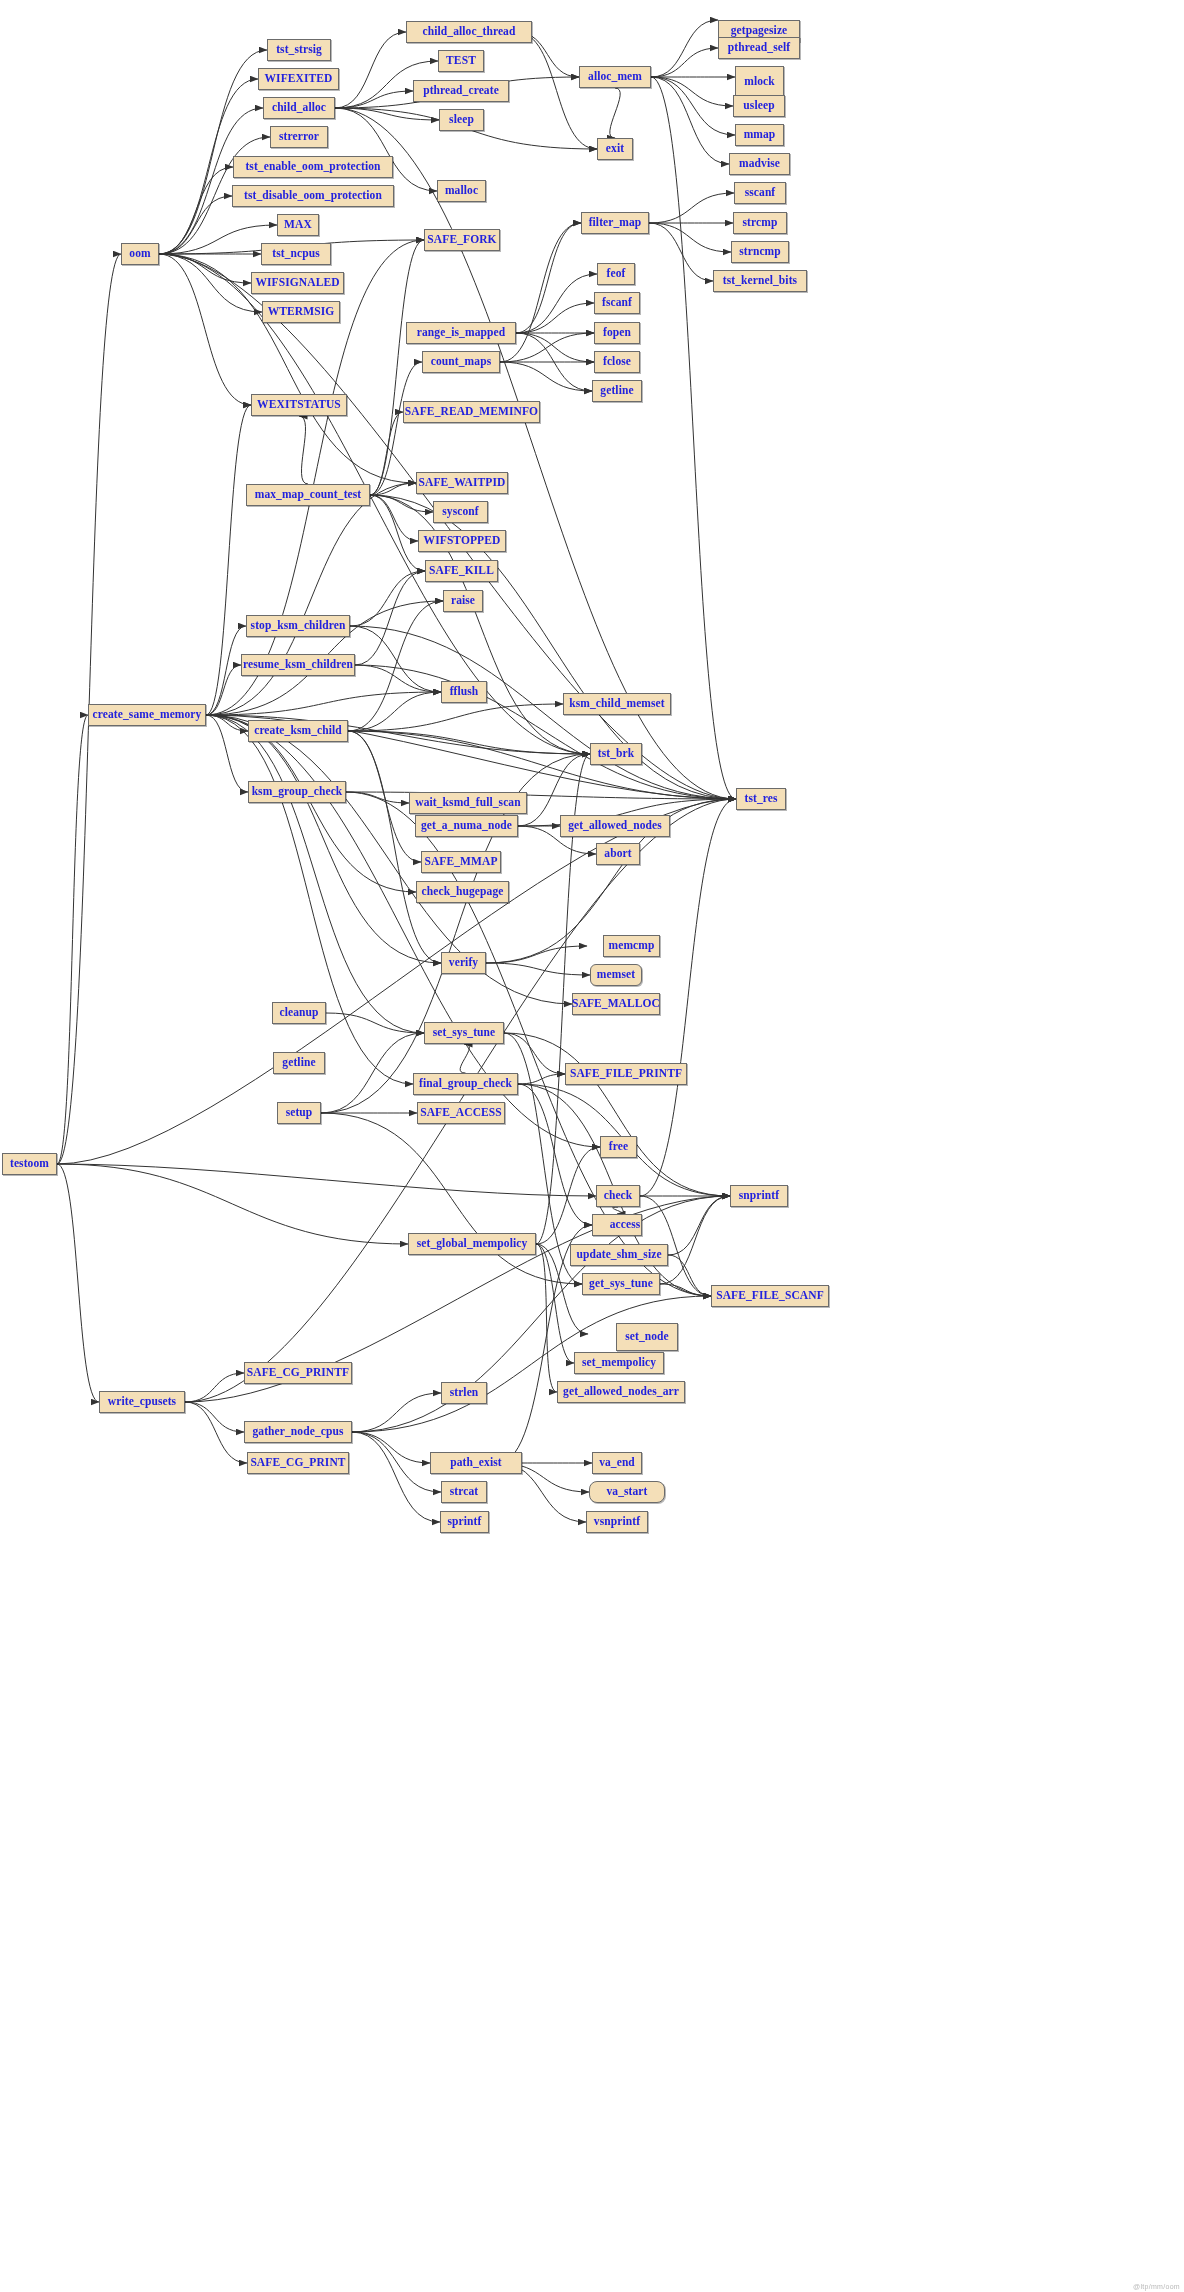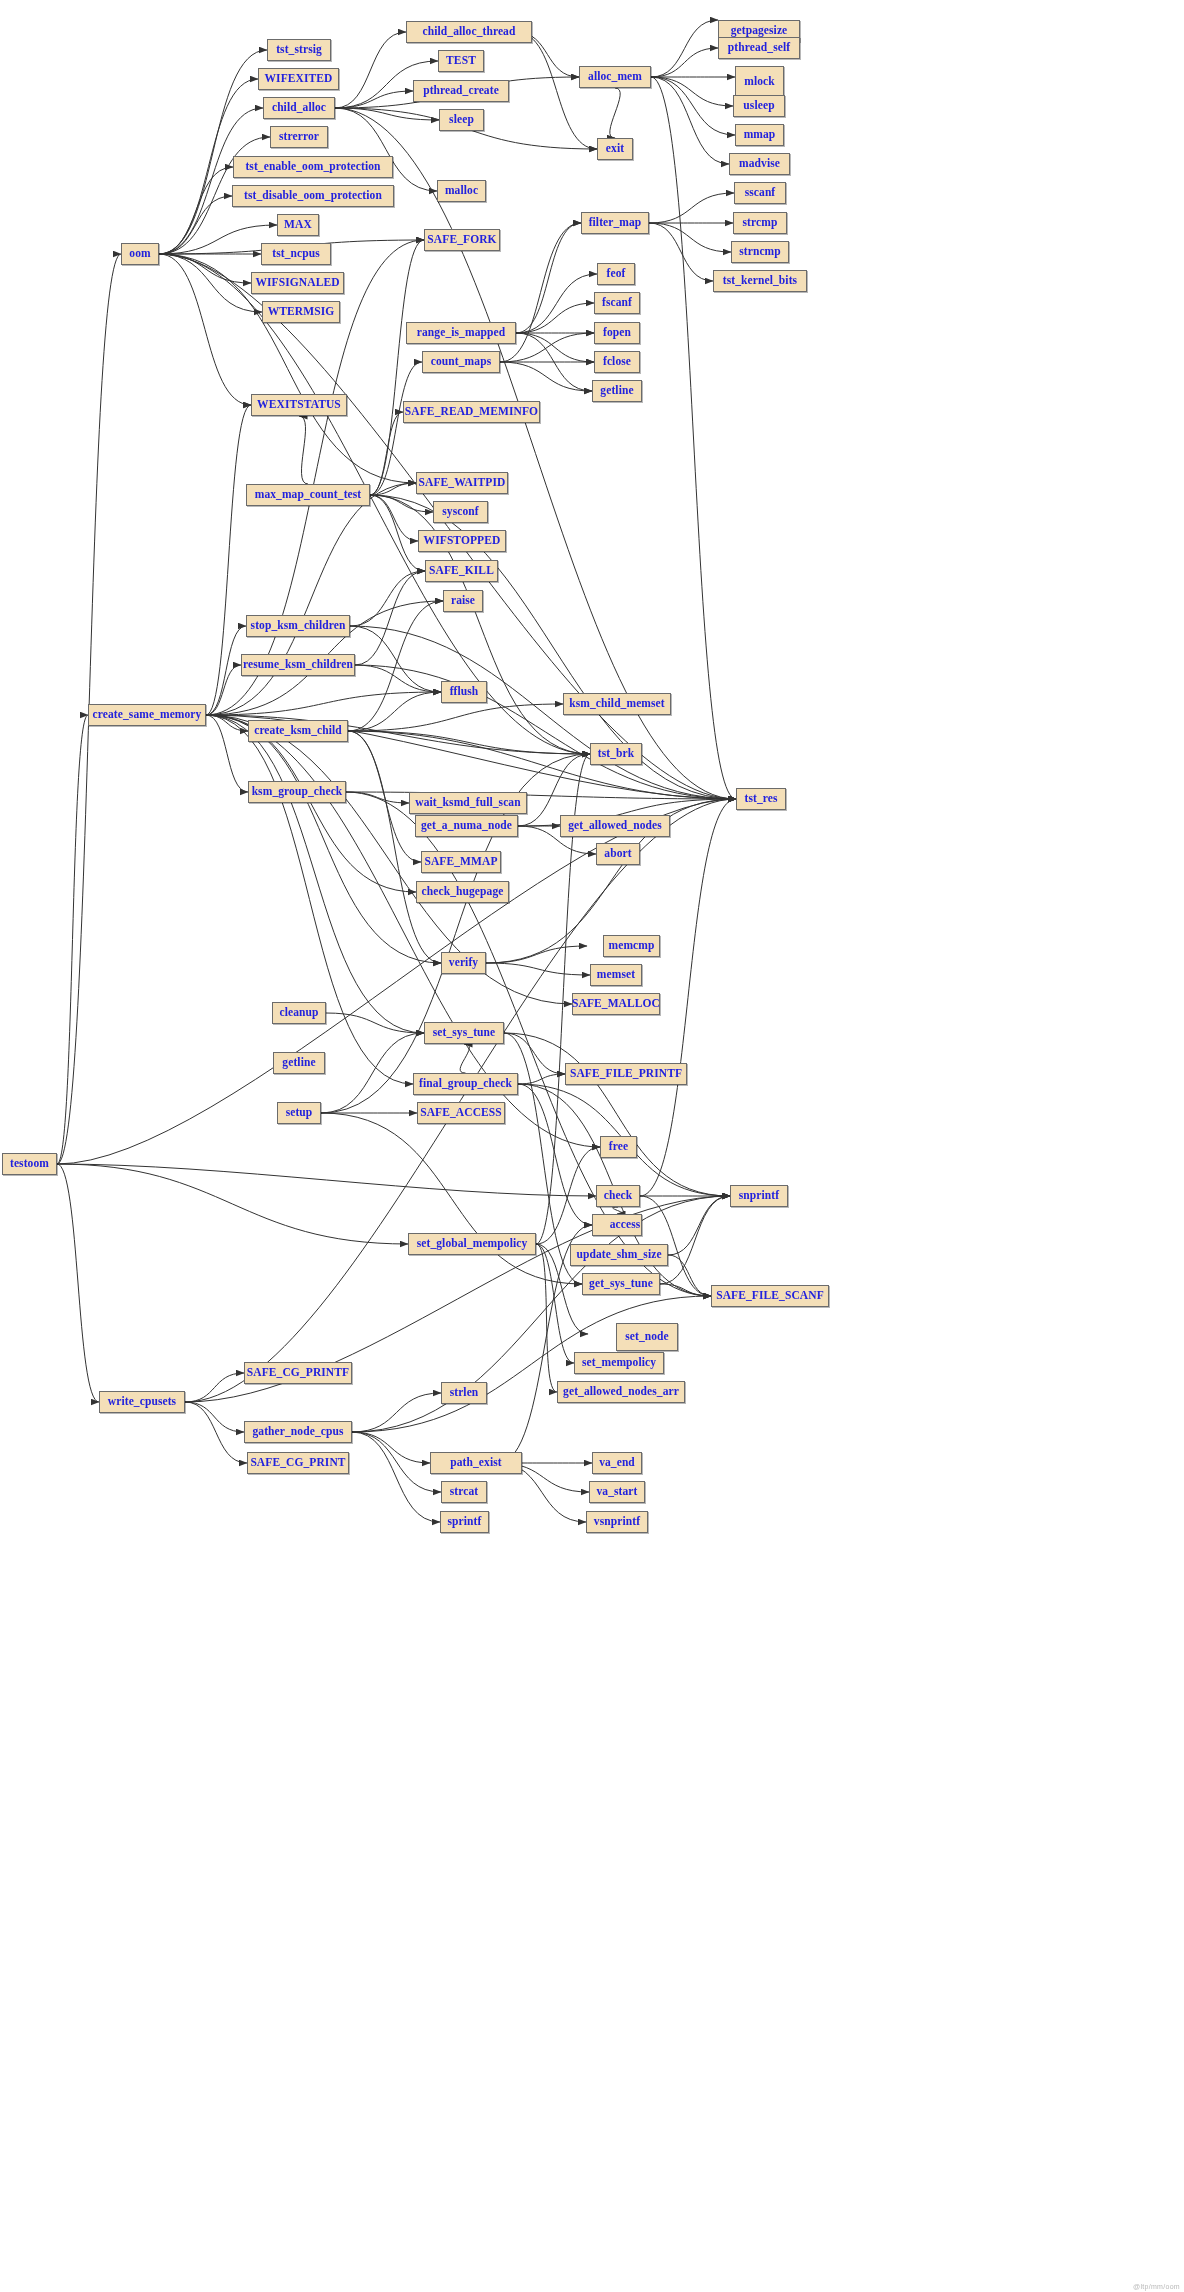--- a/index.html
+++ b/index.html
@@ -260,21 +260,21 @@
       <div class="node" style="left: 736px; top: 788px; width: 50px; height: 22px;">tst_res</div>
       <div class="node" style="left: 248px; top: 781px; width: 98px; height: 22px;">ksm_group_check</div>
       <div class="node" style="left: 409px; top: 792px; width: 118px; height: 22px;">wait_ksmd_full_scan</div>
       <div class="node" style="left: 415px; top: 815px; width: 103px; height: 22px;">get_a_numa_node</div>
       <div class="node" style="left: 560px; top: 815px; width: 110px; height: 22px;">get_allowed_nodes</div>
       <div class="node" style="left: 596px; top: 843px; width: 44px; height: 22px;">abort</div>
       <div class="node" style="left: 421px; top: 851px; width: 80px; height: 22px;">SAFE_MMAP</div>
       <div class="node" style="left: 416px; top: 881px; width: 93px; height: 22px;">check_hugepage</div>
       <div class="node" style="left: 441px; top: 952px; width: 45px; height: 22px;">verify</div>
       <div class="node" style="left: 587px; top: 935px; width: 57px; height: 22px; margin-left: 16px;">memcmp</div>
-      <div class="node" style="left: 590px; top: 964px; width: 52px; height: 22px;">memset</div>
+      <div class="node" style="left: 590px; top: 964px; width: 52px; height: 22px; border-radius: 6px;">memset</div>
       <div class="node" style="left: 572px; top: 993px; width: 88px; height: 22px;">SAFE_MALLOC</div>
       <div class="node" style="left: 272px; top: 1002px; width: 54px; height: 22px;">cleanup</div>
       <div class="node" style="left: 424px; top: 1022px; width: 80px; height: 22px;">set_sys_tune</div>
       <div class="node" style="left: 273px; top: 1052px; width: 52px; height: 22px;">getline</div>
       <div class="node" style="left: 565px; top: 1063px; width: 122px; height: 22px;">SAFE_FILE_PRINTF</div>
       <div class="node" style="left: 413px; top: 1073px; width: 105px; height: 22px;">final_group_check</div>
       <div class="node" style="left: 277px; top: 1102px; width: 44px; height: 22px;">setup</div>
       <div class="node" style="left: 417px; top: 1102px; width: 88px; height: 22px;">SAFE_ACCESS</div>
       <div class="node" style="left: 600px; top: 1136px; width: 37px; height: 22px;">free</div>
       <div class="node" style="left: 2px; top: 1153px; width: 55px; height: 22px;">testoom</div>
@@ -289,18 +289,18 @@
       <div class="node" style="left: 574px; top: 1352px; width: 90px; height: 22px;">set_mempolicy</div>
       <div class="node" style="left: 557px; top: 1381px; width: 128px; height: 22px;">get_allowed_nodes_arr</div>
       <div class="node" style="left: 244px; top: 1362px; width: 108px; height: 22px;">SAFE_CG_PRINTF</div>
       <div class="node" style="left: 441px; top: 1382px; width: 46px; height: 22px;">strlen</div>
       <div class="node" style="left: 99px; top: 1391px; width: 86px; height: 22px;">write_cpusets</div>
       <div class="node" style="left: 244px; top: 1421px; width: 108px; height: 22px;">gather_node_cpus</div>
       <div class="node" style="left: 247px; top: 1452px; width: 102px; height: 22px;">SAFE_CG_PRINT</div>
       <div class="node" style="left: 430px; top: 1452px; width: 92px; height: 22px;">path_exist</div>
       <div class="node" style="left: 592px; top: 1452px; width: 50px; height: 22px;">va_end</div>
       <div class="node" style="left: 441px; top: 1481px; width: 46px; height: 22px;">strcat</div>
-      <div class="node" style="left: 589px; top: 1481px; width: 56px; height: 22px;">va_start</div>
+      <div class="node" style="left: 589px; top: 1481px; width: 76px; height: 22px; border-radius: 8px;">va_start</div>
       <div class="node" style="left: 440px; top: 1511px; width: 49px; height: 22px;">sprintf</div>
       <div class="node" style="left: 586px; top: 1511px; width: 62px; height: 22px;">vsnprintf</div>
     </div>
   <div id="watermark">@ltp/mm/oom</div>
 </div>
 
 </body></html>

